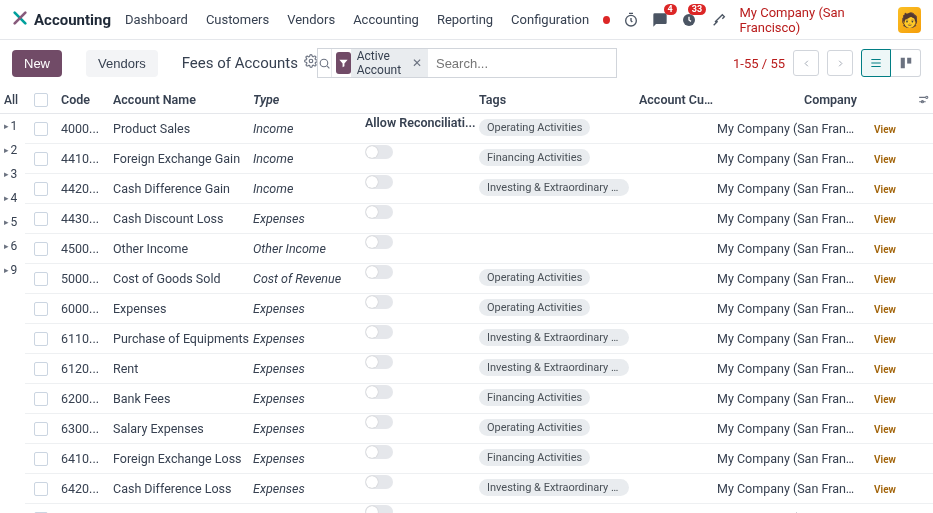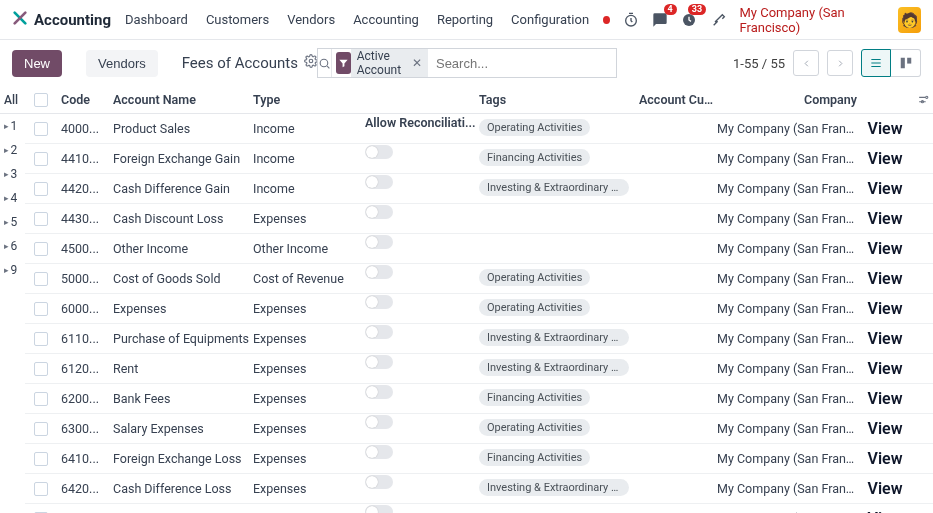--- a/index.html
+++ b/index.html
@@ -28,56 +28,56 @@
 .search-wrap { margin-left: auto; display: flex; align-items: center; border: 1px solid #d1d5db; border-radius: 0; height: 30px; overflow: hidden; position: absolute; left: 50%; transform: translateX(-50%); width: 300px; }
 .search-icon-box { width: 28px; display: flex; align-items: center; justify-content: center; color: #6b7280; border-right: 1px solid #e5e7eb; height: 100%; }
 .filter-chip-wrap { display: flex; align-items: center; height: 100%; }
 .filter-icon-box { width: 22px; height: 22px; background: #714b67; border-radius: 3px; margin-left: 4px; display: flex; align-items: center; justify-content: center; color: #fff; }
 .filter-chip { background: #e9ecef; padding: 2px 6px; font-size: 12px; border-radius: 0 3px 3px 0; margin-right: 2px; display: flex; align-items: center; gap: 4px; }
 .chip-x { cursor: pointer; color: #6b7280; }
 .search-input { border: none; outline: none; flex: 1; padding: 0 6px; font-size: 13px; height: 100%; }
 .search-caret { width: 24px; border-left: 1px solid #d1d5db; display: flex; align-items: center; justify-content: center; color: #6b7280; cursor: pointer; height: 100%; }
 
 .ctrlbar-right { margin-left: auto; display: flex; align-items: center; gap: 8px; }
-.pager-text { font-size: 13px; color: #404040; }
+.pager-text { font-size: 13px; color: #b91c1c; }
 .pager-btn { width: 26px; height: 26px; border: 1px solid #d1d5db; background: #fff; border-radius: 3px; display: inline-flex; align-items: center; justify-content: center; color: #9ca3af; cursor: pointer; }
 .view-toggle { display: flex; }
 .view-btn { width: 30px; height: 28px; border: 1px solid #d1d5db; background: #fff; display: inline-flex; align-items: center; justify-content: center; color: #6b7280; cursor: pointer; }
 .view-btn.active { border-color: #017e84; color: #017e84; background: #eef7f7; }
 .view-btn:first-child { border-radius: 3px 0 0 3px; }
 .view-btn:last-child { border-radius: 0 3px 3px 0; border-left: none; }
 
 
 .body-wrap { display: flex; }
 .sidebar { width: 28px; padding-top: 0; font-size: 12px; color: #374151; }
 .sb-item { display: flex; align-items: center; height: 24px; padding-left: 4px; cursor: pointer; gap: 2px; }
 .sb-all { font-weight: 500; height: 28px; border-bottom: 1px solid #e5e7eb; }
 .sb-caret { color: #6b7280; font-size: 9px; }
 
 .grid { flex: 1; }
 .thead { display: flex; align-items: center; height: 28px; border-bottom: 1px solid #e5e7eb; font-weight: 600; color: #374151; font-size: 12.5px; }
 .col-chk { width: 32px; display: flex; justify-content: center; }
 .col-code { width: 56px; padding-left: 4px; }
 .col-name { width: 140px; }
-.col-type { width: 112px; }
+.col-type { width: 112px; font-style: italic; }
 .col-recon { width: 114px; white-space: nowrap; overflow: hidden; text-overflow: ellipsis; margin-top: 46px; }
 .col-tags { width: 160px; }
 .col-curr { width: 78px; white-space: nowrap; overflow: hidden; text-overflow: ellipsis; }
 .col-company { width: 140px; white-space: nowrap; overflow: hidden; text-overflow: ellipsis; text-align: right; }
 .col-view { width: 56px; text-align: center; }
 .col-opt { width: 20px; display:flex; justify-content:center; color:#6b7280; cursor:pointer; }
 
 .row { display: flex; align-items: center; height: 30px; border-bottom: 1px solid #eef0f2; font-size: 12.5px; }
 .row .col-code { white-space: nowrap; overflow: hidden; text-overflow: ellipsis; }
 .row .col-company { white-space: nowrap; overflow: hidden; text-overflow: ellipsis; }
 .chk { width: 14px; height: 14px; border: 1px solid #cbd5e1; border-radius: 2px; background: #fff; cursor: pointer; }
 .toggle { width: 28px; height: 14px; border-radius: 8px; background: #e5e7eb; position: relative; cursor: pointer; }
 .toggle::after { content: ""; position: absolute; width: 12px; height: 12px; border-radius: 50%; background: #fff; top: 1px; left: 1px; box-shadow: 0 0 1px rgba(0,0,0,.3); }
 .tag { display: inline-block; background: #e9ecef; color: #495057; font-size: 11px; padding: 2px 8px; border-radius: 10px; white-space: nowrap; overflow: hidden; text-overflow: ellipsis; max-width: 150px; }
-.view-link { color: #0f172a; font-weight: 600; font-size: 16px; cursor: pointer; }
+.view-link { color: #a16207; font-weight: 600; font-size: 10px; cursor: pointer; }
 </style>
 </head>
 <body>
 
 <div class="topnav">
   <div class="logo">
     <span class="logo-icon">
       <svg viewBox="0 0 24 24">
           <path d="M4 4 L20 20" stroke="#00a09d" stroke-width="4" stroke-linecap="round"></path>
           <path d="M20 4 L4 20" stroke="#875a7b" stroke-width="4" stroke-linecap="round"></path>

